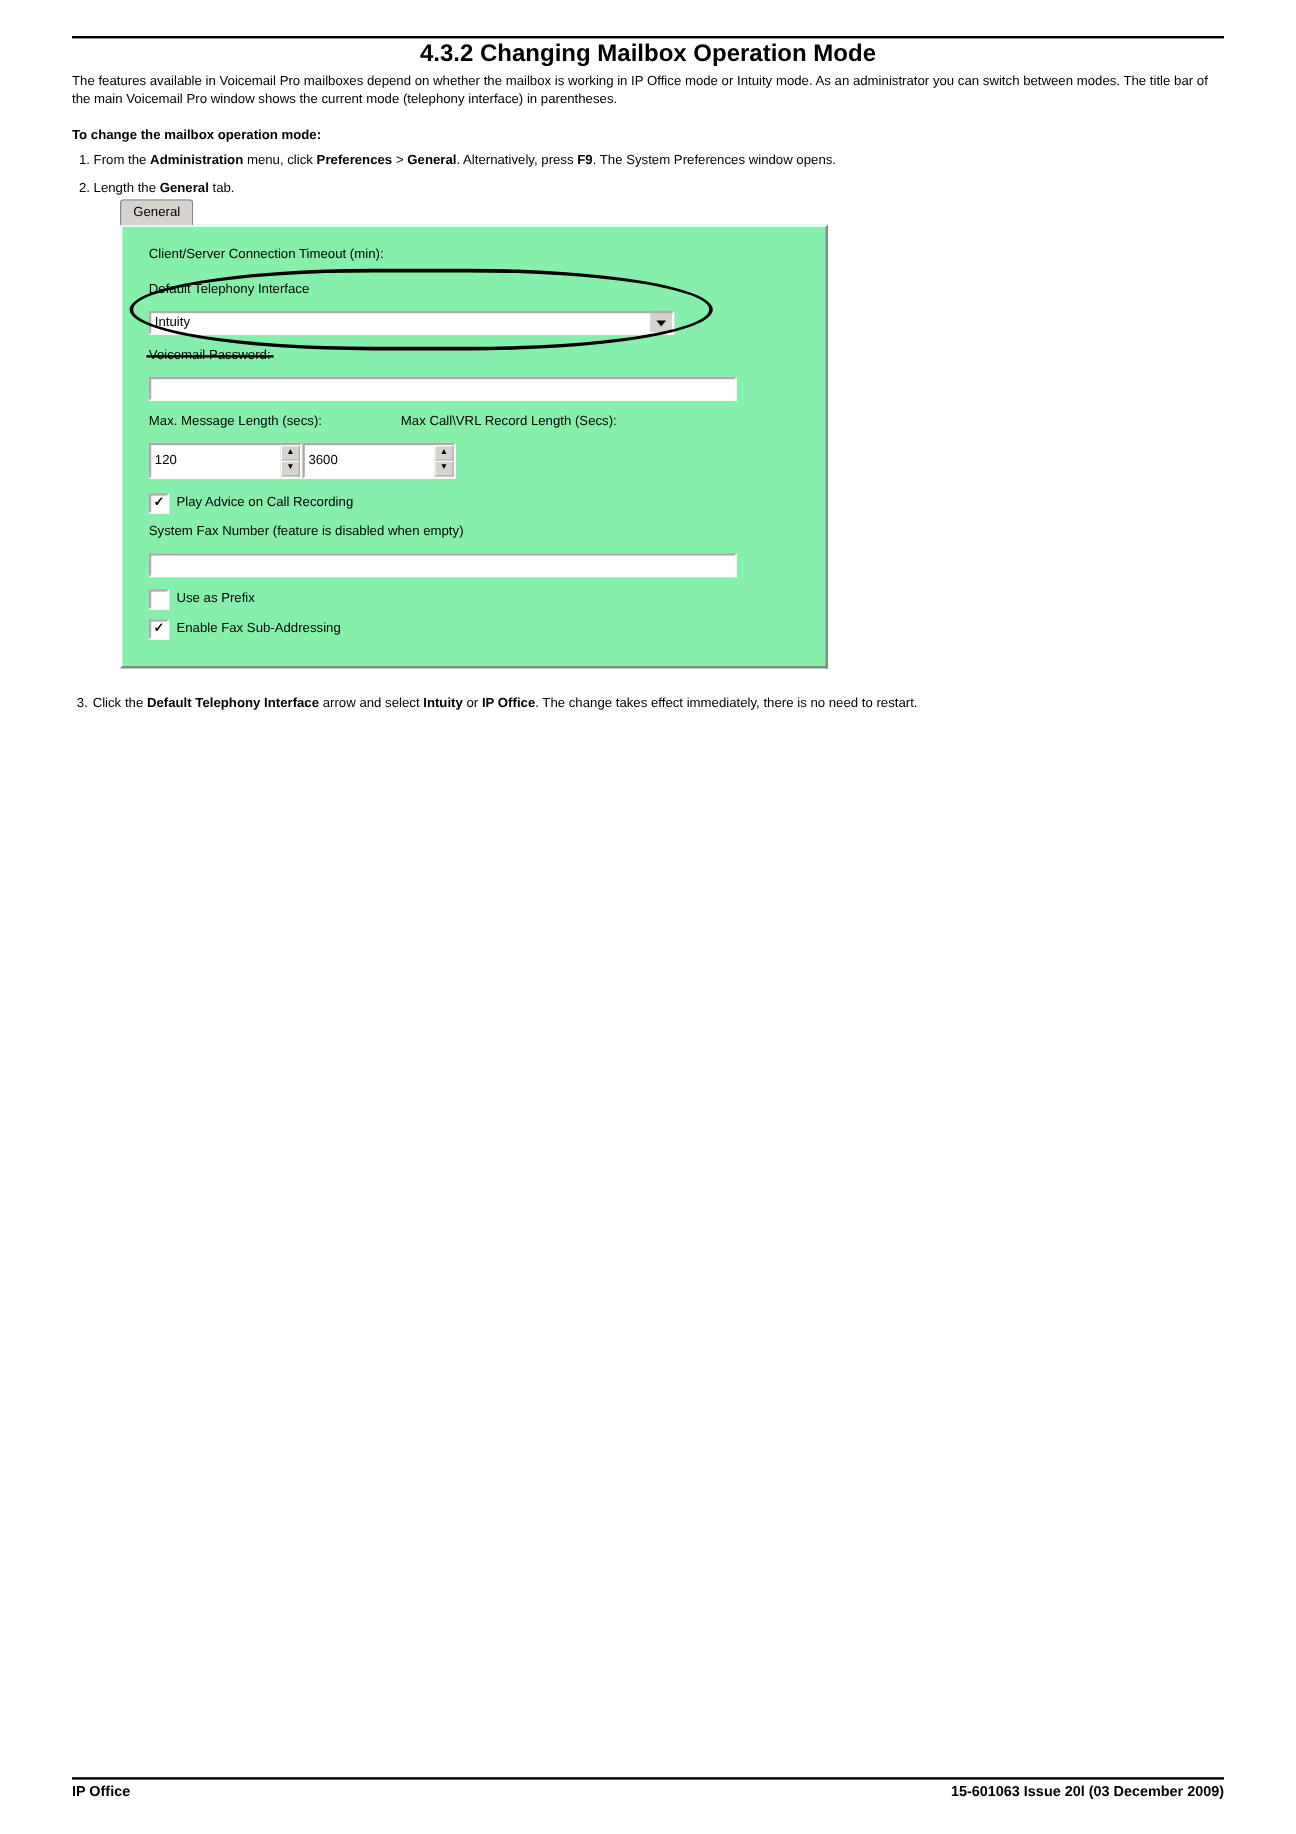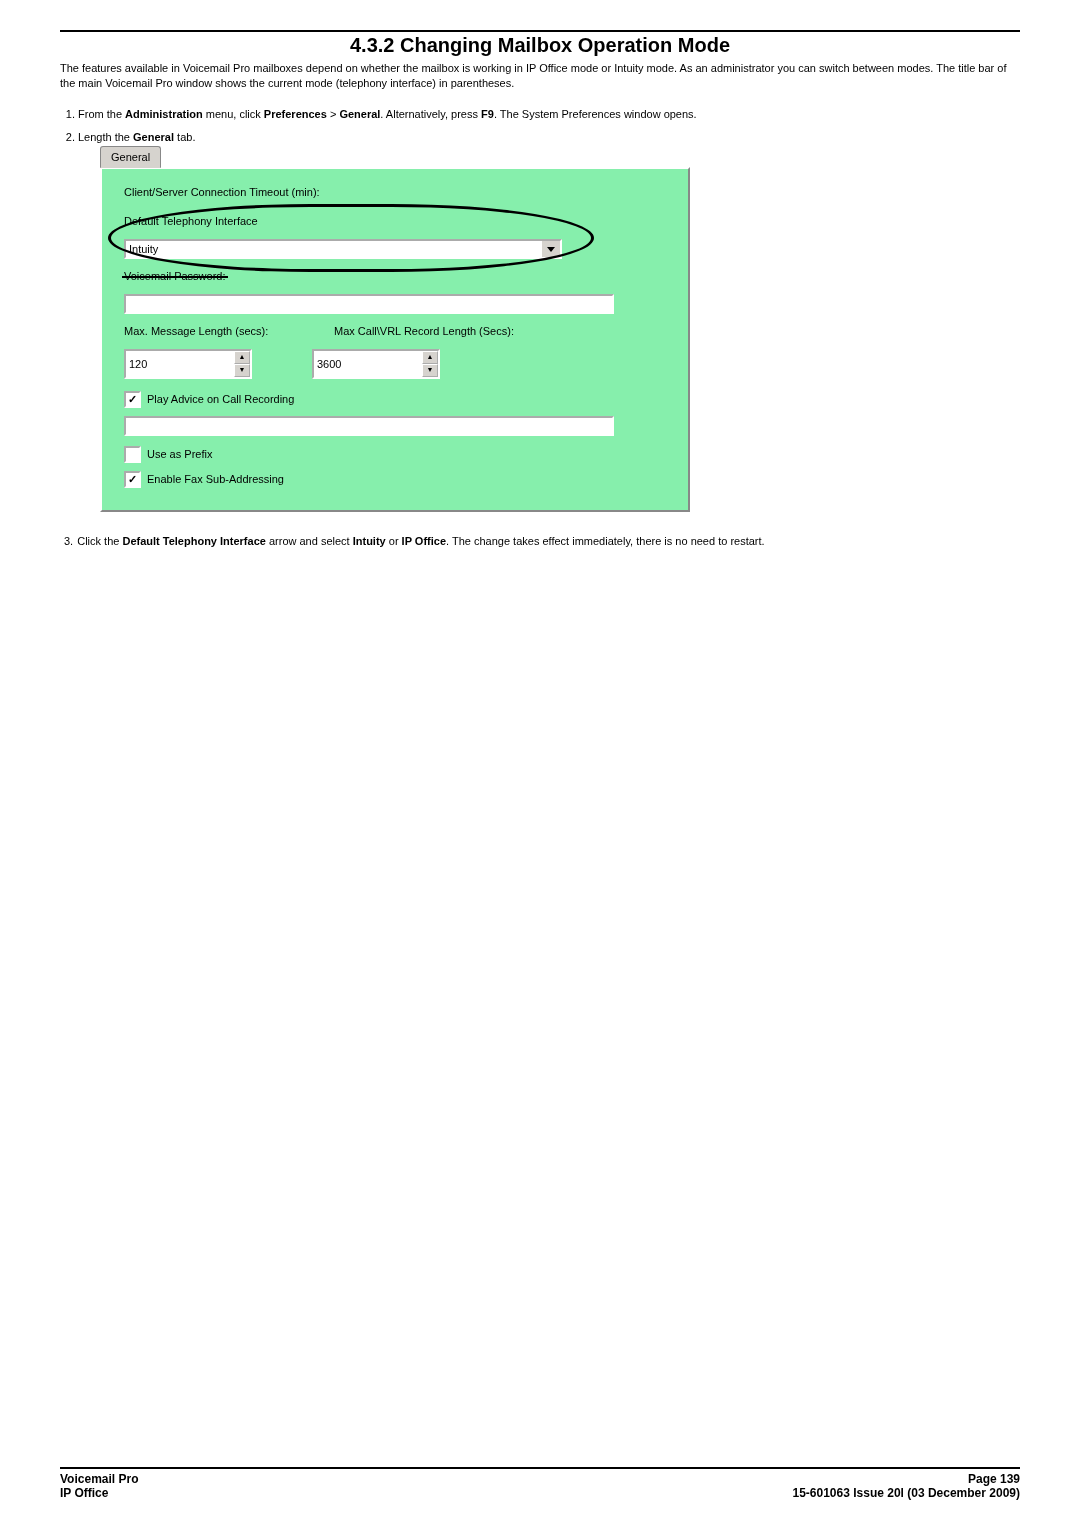--- a/index.html
+++ b/index.html
@@ -190,21 +190,20 @@
     top: 50%;
     border-top: 2.5px solid #000;
   }
   .inline-labels {
     display: flex;
     gap: 20px;
   }
   .inline-labels > div { min-width: 190px; }
   .spin-pair {
     display: flex;
-    gap: 60px;
     margin-top: 6px;
     margin-bottom: 12px;
   }
 
   .step3 {
     margin-top: 22px;
     font-size: 11px;
     line-height: 1.35;
     padding-left: 18px;
     text-indent: -14px;
@@ -230,20 +229,21 @@
 </head>
 <body>
 
 <div class="page">
   <div class="top-rule"></div>
 
   <h1>4.3.2 Changing Mailbox Operation Mode</h1>
 
   <div class="intro">The features available in Voicemail Pro mailboxes depend on whether the mailbox is working in IP Office mode or Intuity mode. As an administrator you can switch between modes. The title bar of the main Voicemail Pro window shows the current mode (telephony interface) in parentheses.</div>
 
+  <div class="subhead">To change the mailbox operation mode:</div>
 
   <ol class="steps">
     <li>
       <span>From the </span><span class="bold">Administration</span><span> menu, click </span><span class="bold">Preferences</span><span> &gt; </span><span class="bold">General</span><span>. Alternatively, press </span><span class="bold">F9</span><span>. The System Preferences window opens.</span>
     </li>
     <li>
       <span>Length the </span><span class="bold">General</span><span> tab.</span>
 
       <div class="dialog-wrap">
         <div class="tabstrip">
@@ -292,20 +292,21 @@
                 <span class="sb">▼</span>
               </span>
             </span>
           </div>
 
           <div class="checkbox-row">
             <span class="win-check">✓</span>
             <span>Play Advice on Call Recording</span>
           </div>
 
+          <div class="row">System Fax Number (feature is disabled when empty)</div>
           <div class="row">
             <input class="win-input fullinput" value="" style="">
           </div>
 
           <div class="checkbox-row">
             <span class="win-check"></span>
             <span>Use as Prefix</span>
           </div>
           <div class="checkbox-row" style="margin-bottom:0;">
             <span class="win-check">✓</span>
@@ -317,21 +318,17 @@
     </li>
   </ol>
 
   <div class="step3">
     3.<span style="display:inline-block;width:4px;"></span><span>Click the </span><span class="bold">Default Telephony Interface</span><span> arrow and select </span><span class="bold">Intuity</span><span> or </span><span class="bold">IP Office</span><span>. The change takes effect immediately, there is no need to restart.</span>
   </div>
 </div>
 
 <div class="footer">
   <div class="footer-rule"></div>
-  <div class="footer-row">
-    <span>Voicemail Pro</span>
-    <span>Page 139</span>
-  </div>
   <div class="footer-row">
     <span>IP Office</span>
     <span>15-601063 Issue 20l (03 December 2009)</span>
   </div>
 </div>
 
 </body></html>

